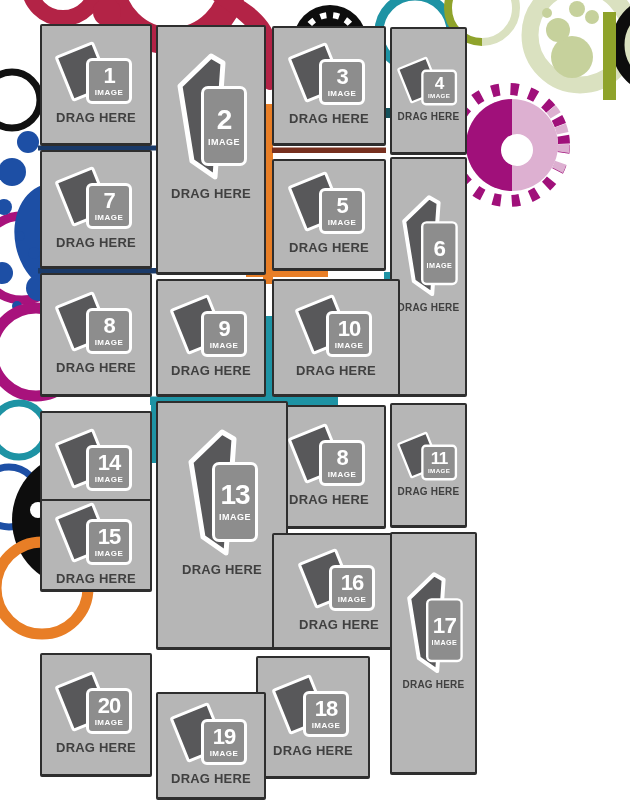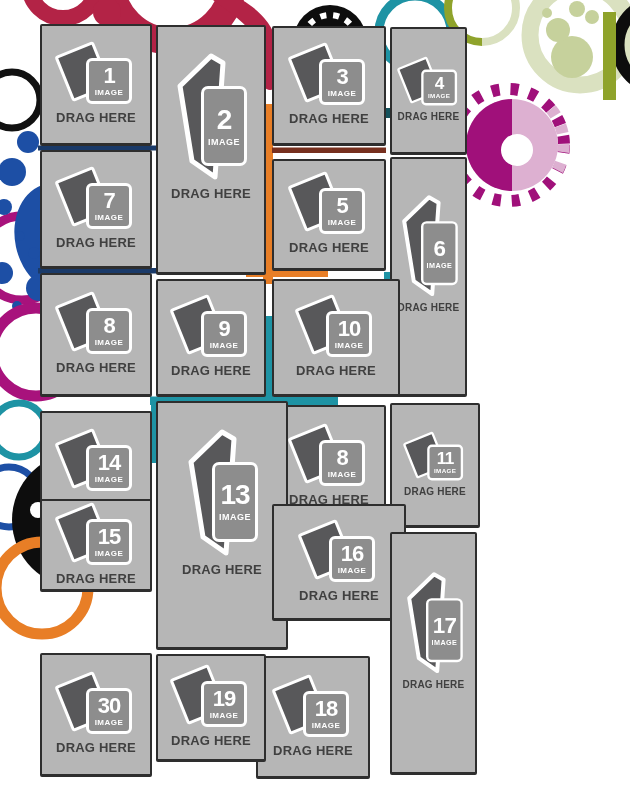--- a/index.html
+++ b/index.html
@@ -225,21 +225,21 @@
     <div class="icon icon-sq">
       <div class="page-sq"></div>
       <div class="numbox numbox-sq">
         <div class="num">10</div>
         <div class="imglabel">IMAGE</div>
       </div>
     </div>
     <div class="drag">DRAG HERE</div>
   </div>
 
-  <div class="slot sq narrow" style="left:390px;top:403px;width:90px;height:125px">
+  <div class="slot sq narrow" style="left:390px;top:403px;width:77px;height:125px">
     <div class="icon icon-sq">
       <div class="page-sq"></div>
       <div class="numbox numbox-sq">
         <div class="num">11</div>
         <div class="imglabel">IMAGE</div>
       </div>
     </div>
     <div class="drag">DRAG HERE</div>
   </div>
 
@@ -282,21 +282,21 @@
     <div class="icon icon-sq">
       <div class="page-sq"></div>
       <div class="numbox numbox-sq">
         <div class="num">15</div>
         <div class="imglabel">IMAGE</div>
       </div>
     </div>
     <div class="drag">DRAG HERE</div>
   </div>
 
-  <div class="slot sq" style="left:272px;top:504px;width:134px;height:117px">
+  <div class="slot sq" style="left:272px;top:533px;width:134px;height:117px">
     <div class="icon icon-sq">
       <div class="page-sq"></div>
       <div class="numbox numbox-sq">
         <div class="num">16</div>
         <div class="imglabel">IMAGE</div>
       </div>
     </div>
     <div class="drag">DRAG HERE</div>
   </div>
 
@@ -317,35 +317,35 @@
     <div class="icon icon-sq">
       <div class="page-sq"></div>
       <div class="numbox numbox-sq">
         <div class="num">18</div>
         <div class="imglabel">IMAGE</div>
       </div>
     </div>
     <div class="drag">DRAG HERE</div>
   </div>
 
-  <div class="slot sq" style="left:156px;top:654px;width:110px;height:108px">
+  <div class="slot sq" style="left:156px;top:692px;width:110px;height:108px">
     <div class="icon icon-sq">
       <div class="page-sq"></div>
       <div class="numbox numbox-sq">
         <div class="num">19</div>
         <div class="imglabel">IMAGE</div>
       </div>
     </div>
     <div class="drag">DRAG HERE</div>
   </div>
 
   <div class="slot sq" style="left:40px;top:653px;width:112px;height:124px">
     <div class="icon icon-sq">
       <div class="page-sq"></div>
       <div class="numbox numbox-sq">
-        <div class="num">30</div>
+        <div class="num">20</div>
         <div class="imglabel">IMAGE</div>
       </div>
     </div>
     <div class="drag">DRAG HERE</div>
   </div>
 
 </div>
 
 </body></html>

